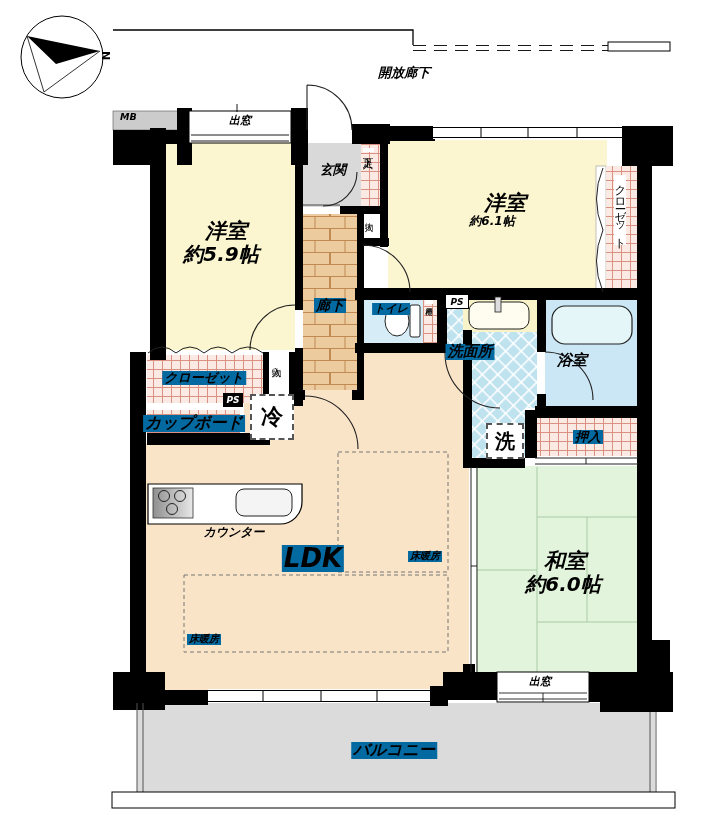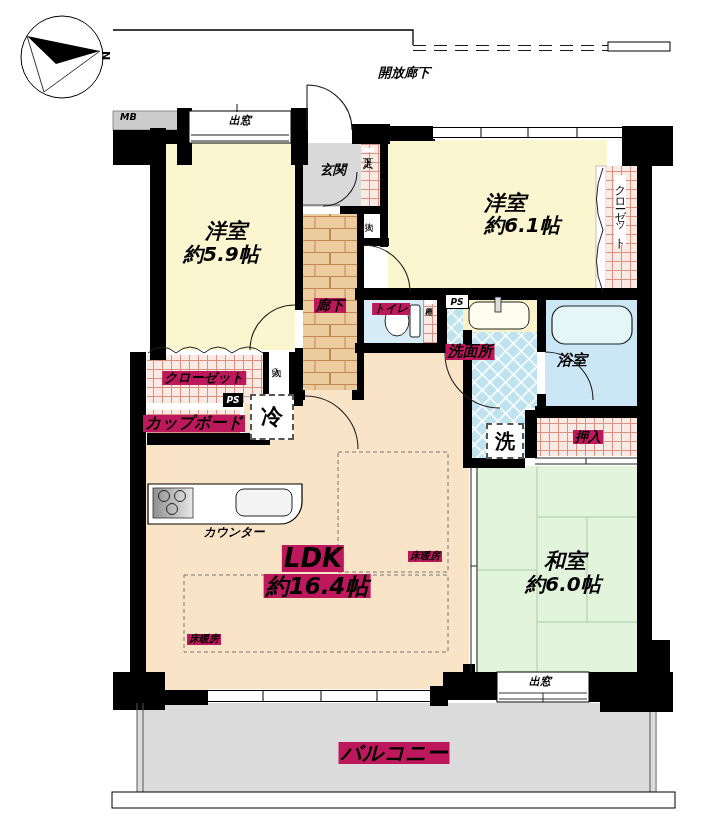--- a/index.html
+++ b/index.html
@@ -1,20 +1,20 @@
 <!DOCTYPE html>
 <html><head>
 <meta charset="utf-8">
 <style>
   html,body{margin:0;padding:0;background:#fff;}
   #plan{position:relative;width:720px;height:822px;background:#fff;overflow:hidden;
         font-family:"DejaVu Sans",sans-serif;}
   #plan svg{position:absolute;left:0;top:0;}
   .lbl{position:absolute;z-index:10;font-weight:bold;font-style:italic;color:#000;
-       background:#be185d;padding:0 2px;line-height:1.05;white-space:nowrap;}
+       background:#0369a1;padding:0 2px;line-height:1.05;white-space:nowrap;}
   .c{transform:translateX(-50%);}
   .v{writing-mode:vertical-rl;text-orientation:upright;font-style:normal;
      background:#fff;padding:2px 0;line-height:1;}
   .nobg{background:transparent;font-style:italic;}
   .chipdash{position:absolute;z-index:10;border:2px dashed #555;background:#fff;
             display:flex;align-items:center;justify-content:center;font-weight:bold;}
   .pschipL{position:absolute;z-index:11;background:#000;color:#fff;font-weight:bold;
            font-style:italic;display:flex;align-items:center;justify-content:center;}
   .pschipR{position:absolute;z-index:11;background:#fff;color:#000;border:1px solid #000;
            font-weight:bold;font-style:italic;display:flex;align-items:center;justify-content:center;}
@@ -197,38 +197,37 @@
 
 <div class="lbl nobg" style="left:376px;top:66px;font-size:13px">開放廊下</div>
 <div class="lbl nobg" style="left:118px;top:112px;font-size:9.5px">MB</div>
 <div class="lbl c nobg" style="left:240px;top:115px;font-size:11px">出窓</div>
 <div class="lbl c nobg" style="left:333px;top:163px;font-size:13px">玄関</div>
 <div class="v" style="position:absolute;z-index:10;left:363px;top:148px;font-size:10.5px">下足入</div>
 <div class="v" style="position:absolute;z-index:10;left:365px;top:214px;font-size:8.5px">物入</div>
 <div class="lbl c nobg" style="left:226px;top:220px;font-size:21px">洋室</div>
 <div class="lbl c nobg" style="left:221px;top:244px;font-size:20px">約5.9帖</div>
 <div class="lbl c nobg" style="left:505px;top:192px;font-size:21px">洋室</div>
-<div class="lbl c nobg" style="left:522px;top:215px;font-size:20px">約6.1帖</div>
+<div class="lbl c nobg" style="left:492px;top:215px;font-size:12px">約6.1帖</div>
 <div class="lbl c" style="left:204px;top:371px;font-size:13px">クローゼット</div>
 <div class="v" style="position:absolute;z-index:10;left:272px;top:358px;font-size:9.5px">物入</div>
 <div class="v" style="position:absolute;z-index:10;left:614px;top:175px;font-size:11.5px">クローゼット</div>
 <div class="lbl c" style="left:330px;top:298px;font-size:14px">廊下</div>
 <div class="lbl c" style="left:391px;top:303px;font-size:11px">トイレ</div>
 <div class="v" style="position:absolute;z-index:10;left:425px;top:300px;font-size:7.5px">吊戸棚</div>
 <div class="pschipL" style="left:223px;top:393px;width:20px;height:14px;font-size:9px">PS</div>
 <div class="pschipR" style="left:445px;top:294px;width:22px;height:13px;font-size:9px">PS</div>
 <div class="lbl c" style="left:470px;top:344px;font-size:15px">洗面所</div>
 <div class="lbl c nobg" style="left:572px;top:353px;font-size:15px">浴室</div>
 <div class="chipdash" style="left:486px;top:423px;width:34px;height:32px;font-size:20px">洗</div>
 <div class="chipdash" style="left:250px;top:394px;width:40px;height:42px;font-size:22px">冷</div>
 <div class="lbl c" style="left:194px;top:415px;font-size:16px">カップボード</div>
 <div class="lbl c nobg" style="left:234px;top:526px;font-size:12px">カウンター</div>
 <div class="lbl c" style="left:313px;top:545px;font-size:26px">LDK</div>
-<div class="lbl c" style="left:317px;top:574px;font-size:23px">約16.4帖</div>
 <div class="lbl" style="left:408px;top:551px;font-size:10px">床暖房</div>
 <div class="lbl" style="left:187px;top:634px;font-size:10px">床暖房</div>
 <div class="lbl c" style="left:588px;top:430px;font-size:13px">押入</div>
 <div class="lbl c nobg" style="left:565px;top:550px;font-size:21px">和室</div>
 <div class="lbl c nobg" style="left:563px;top:574px;font-size:20px">約6.0帖</div>
 <div class="lbl c nobg" style="left:540px;top:676px;font-size:11px">出窓</div>
-<div class="lbl c" style="left:394px;top:742px;font-size:21px">バルコニー</div>
+<div class="lbl c" style="left:394px;top:742px;font-size:16px">バルコニー</div>
 
 </div>
 
 </body></html>

